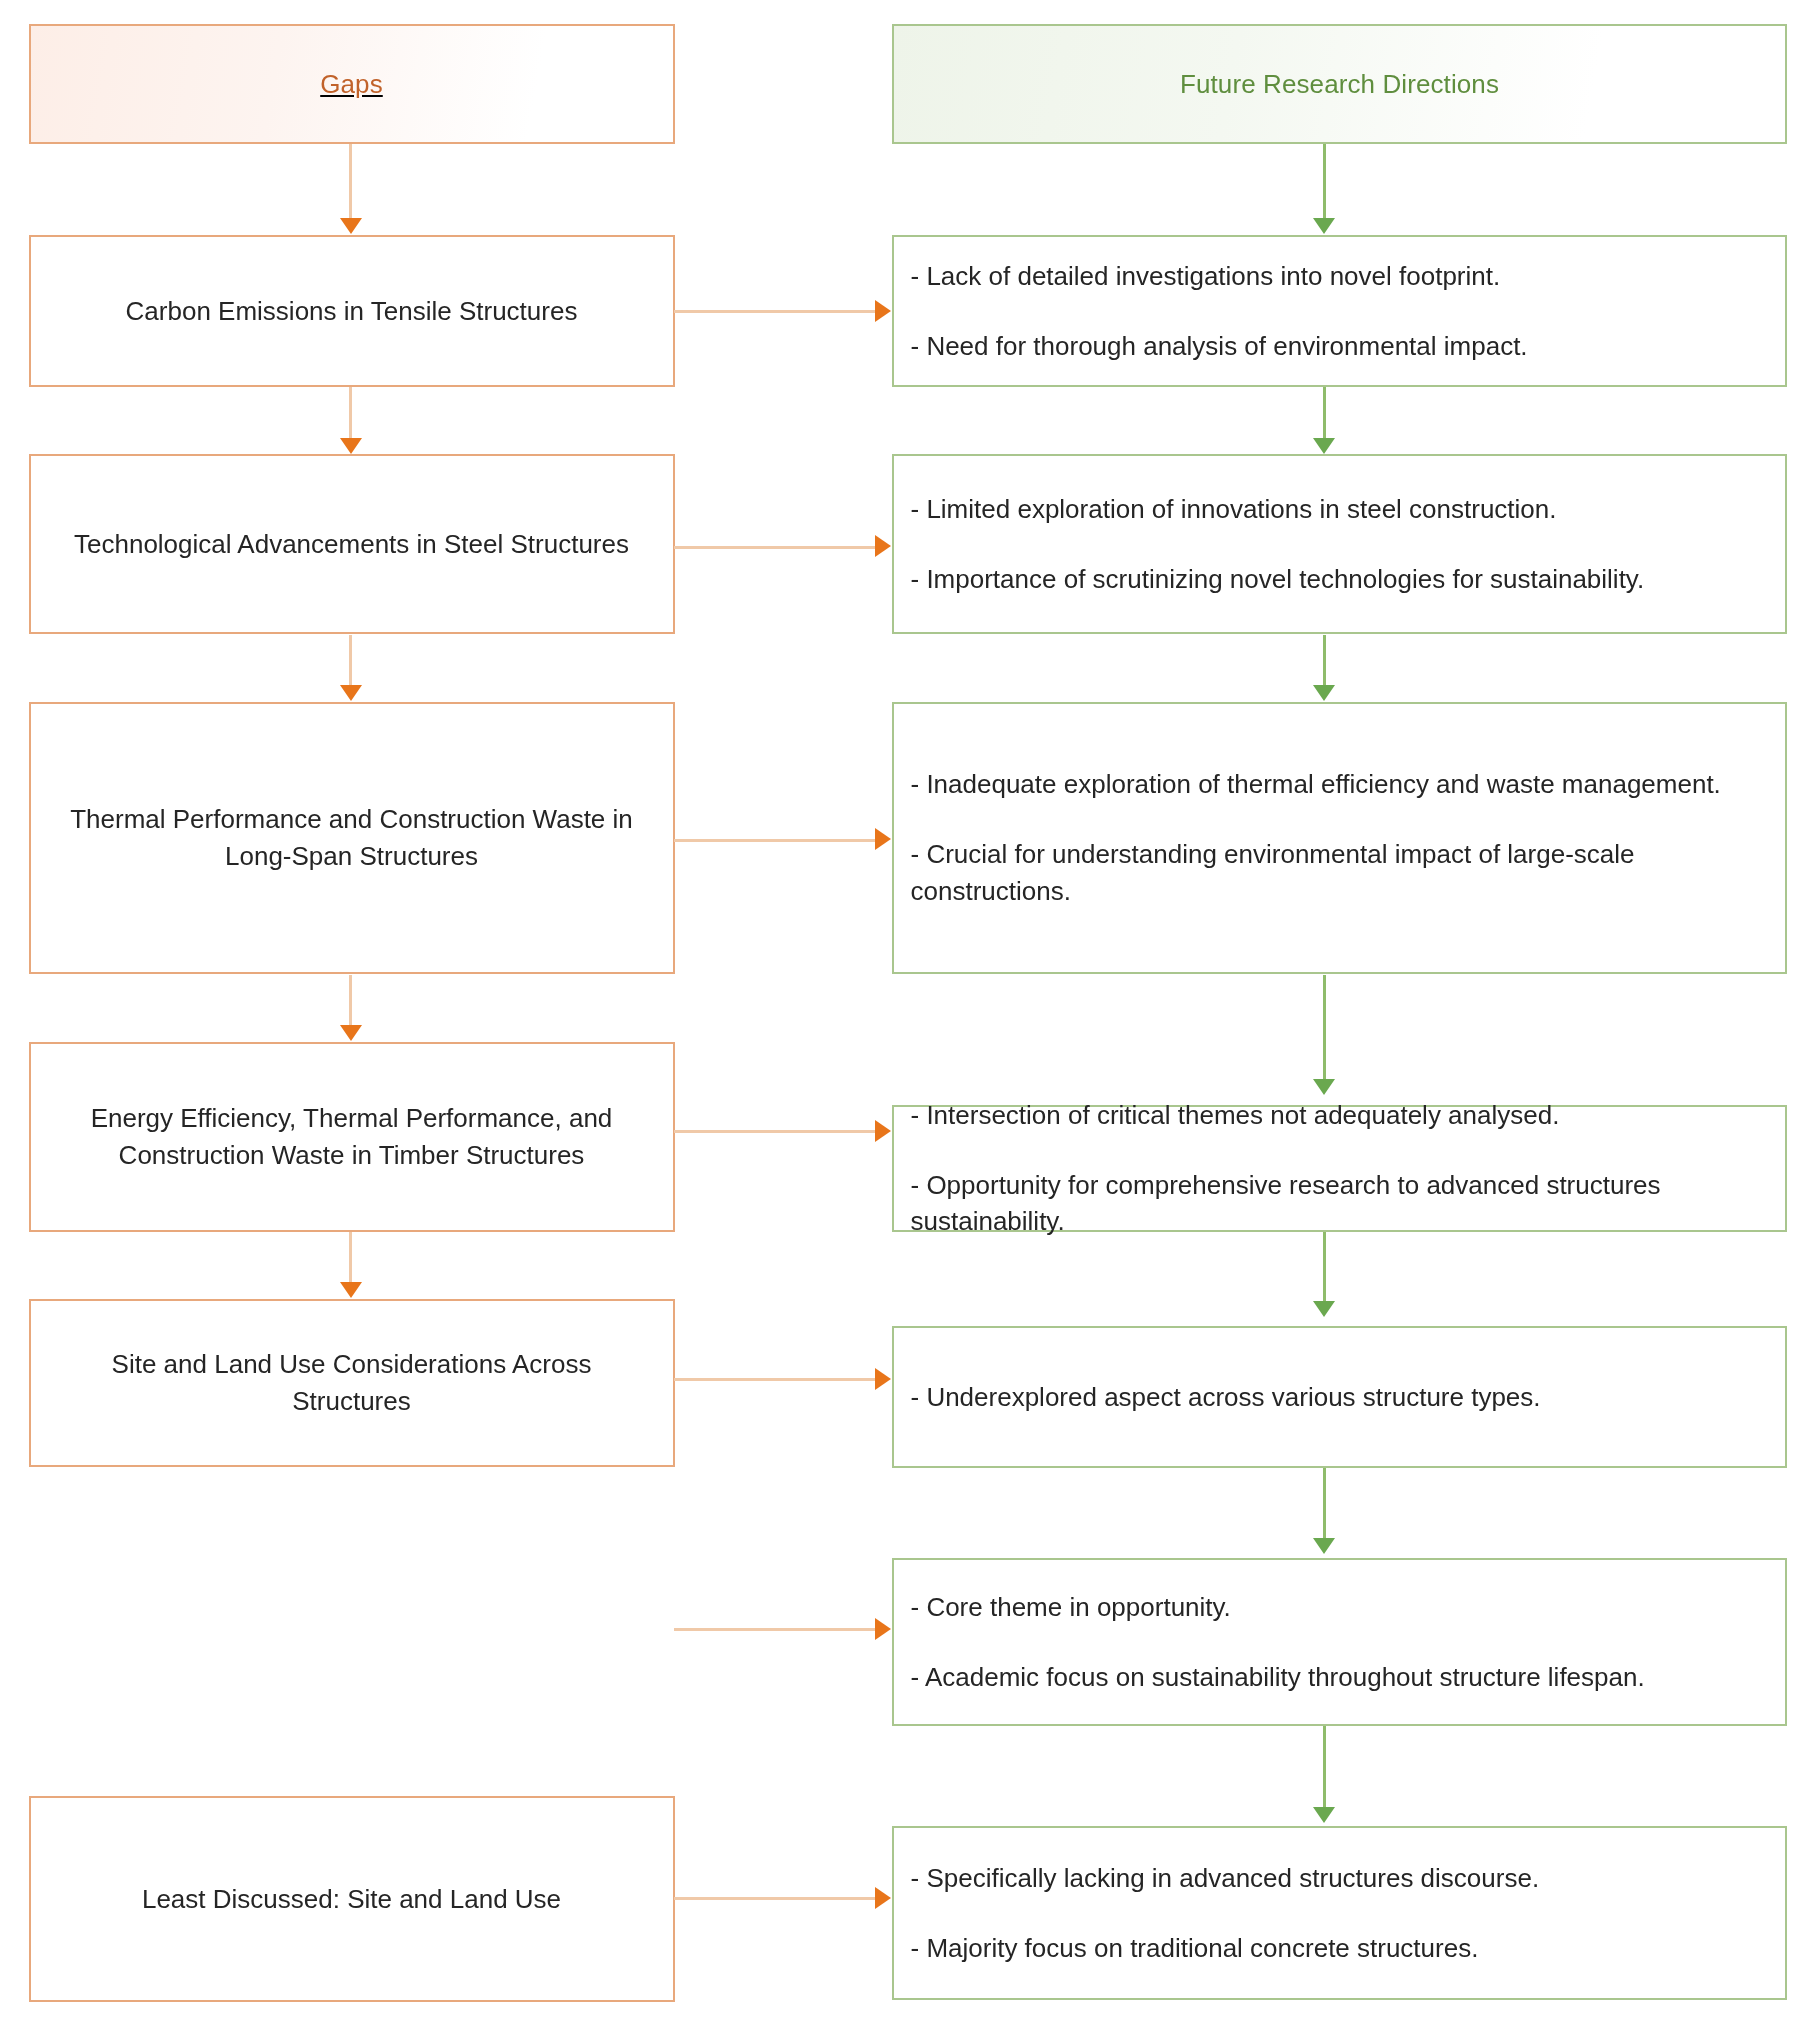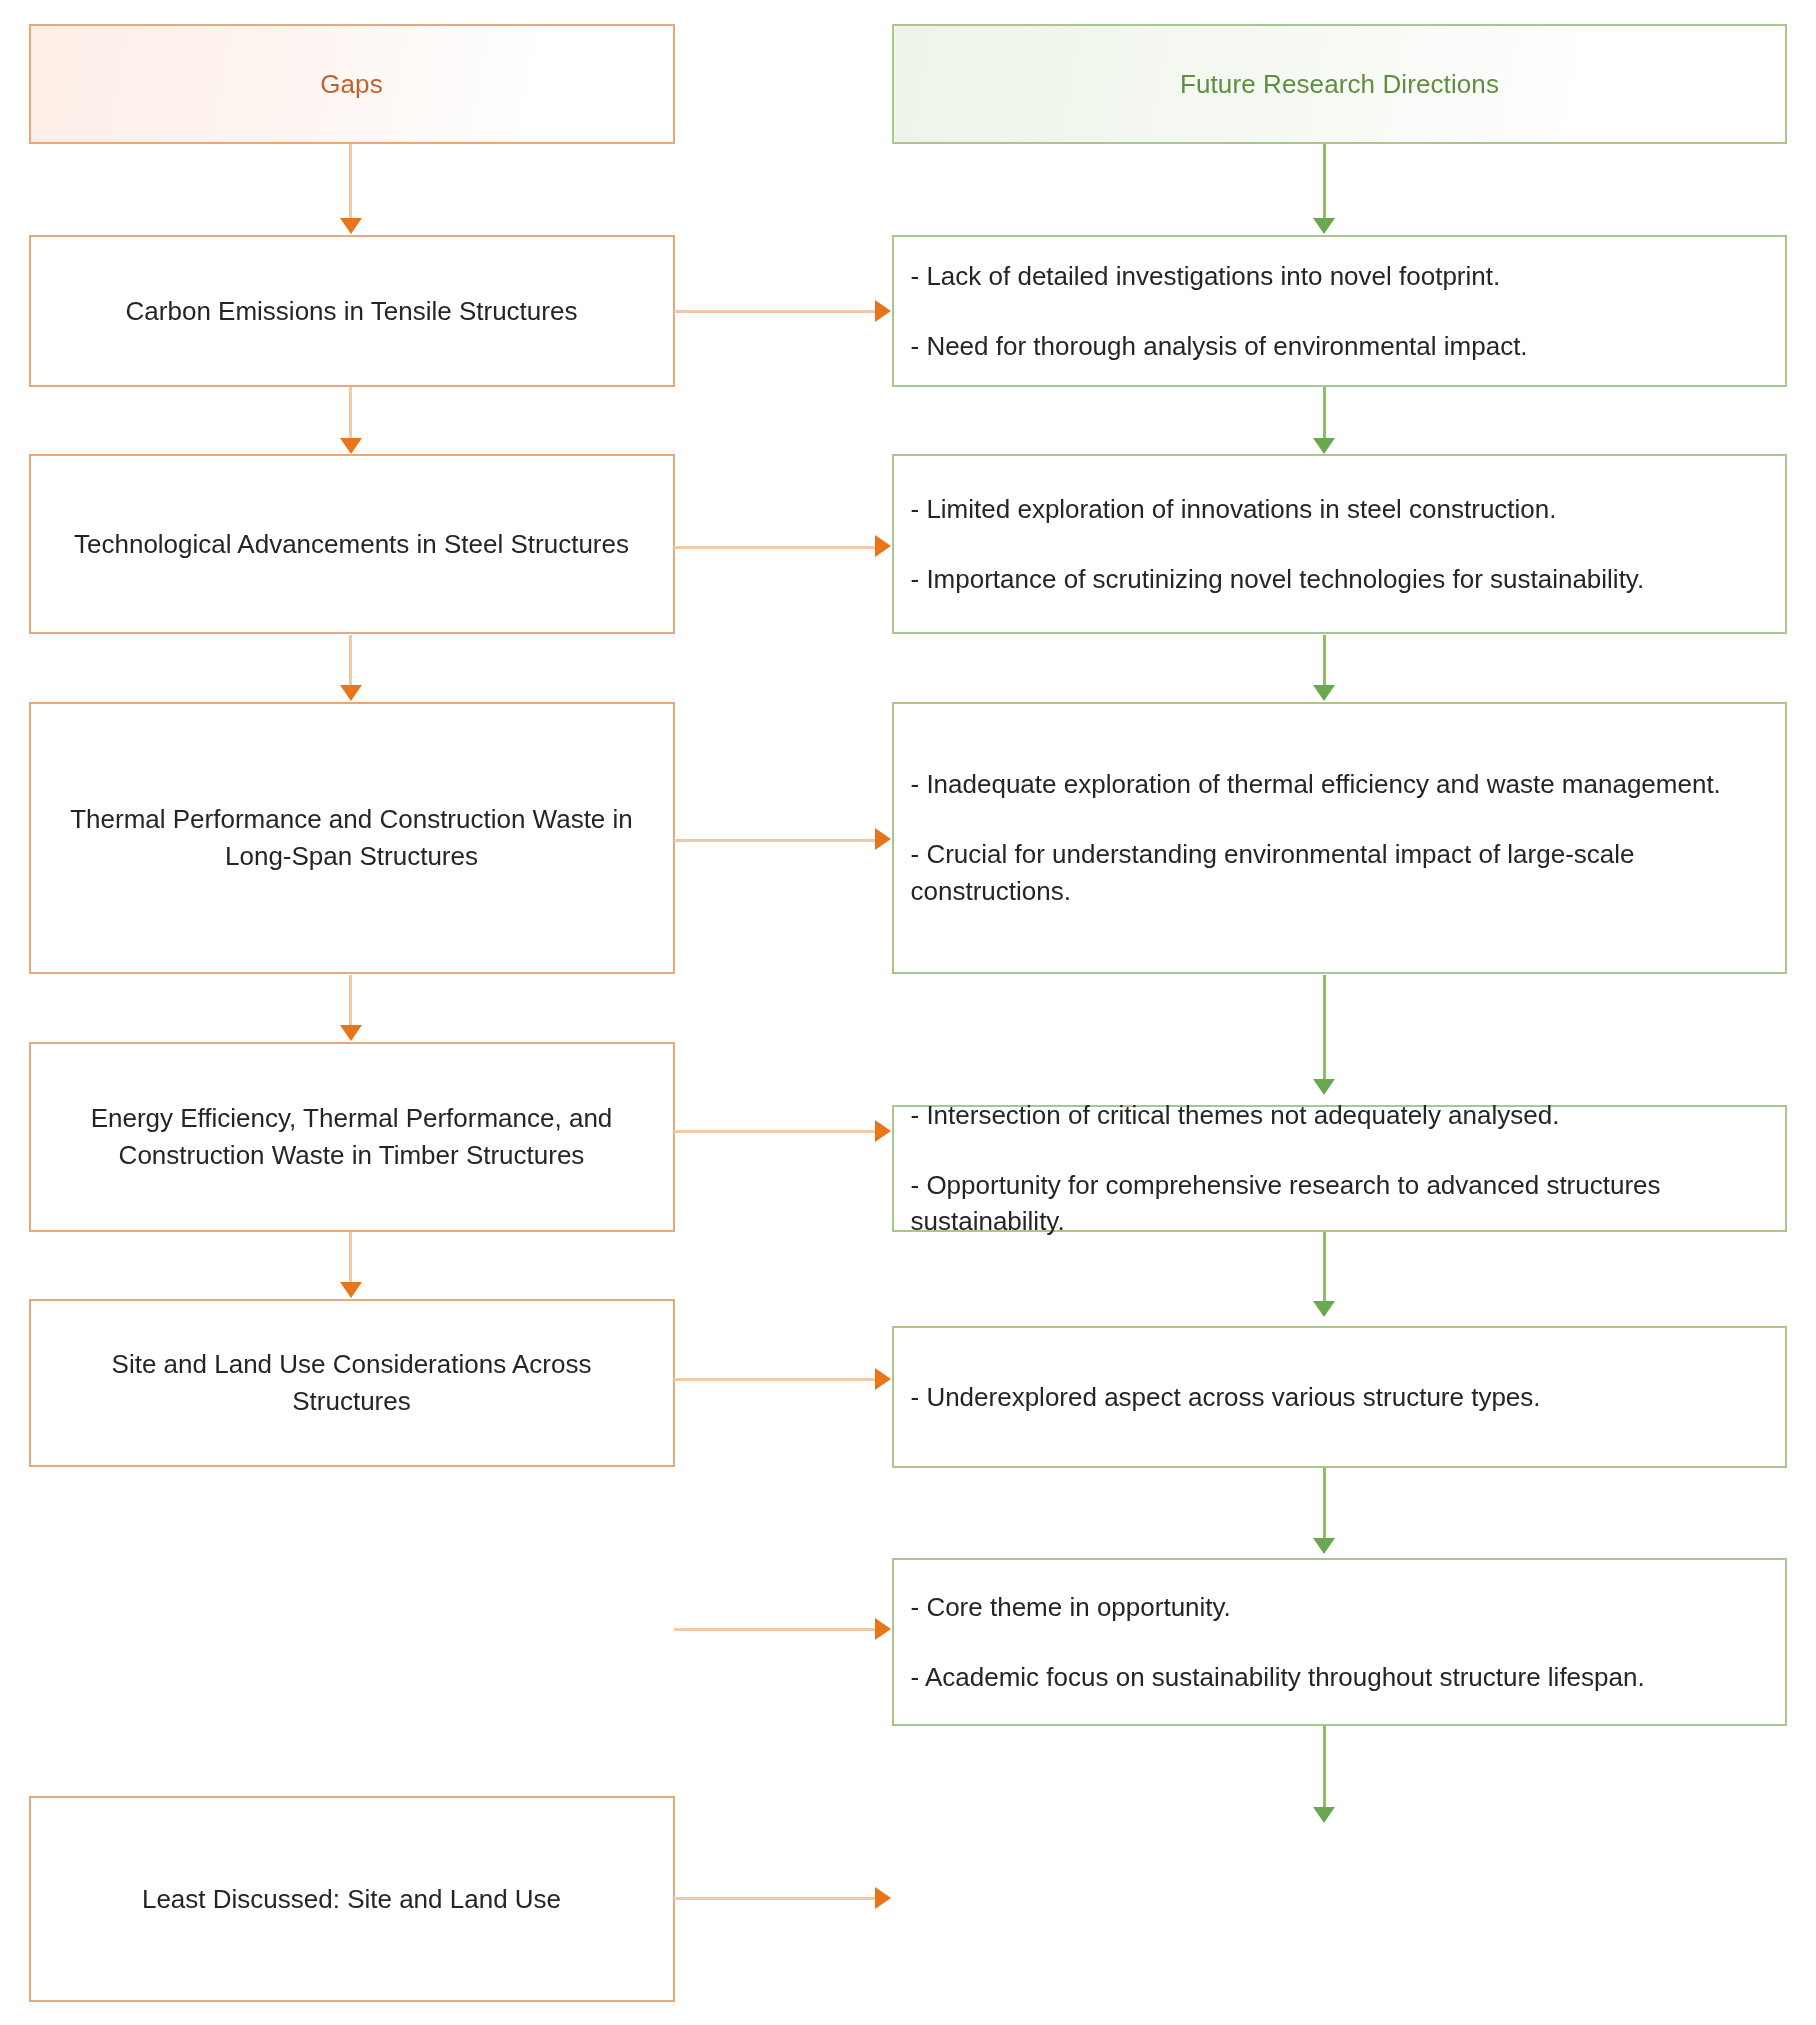--- a/index.html
+++ b/index.html
@@ -111,21 +111,21 @@
     border-top: 11.4px solid transparent;
     border-bottom: 11.4px solid transparent;
     border-left: 16.5px solid #e8751a;
   }
 </style>
 </head>
 <body>
 
 <div id="canvas">
 
-  <div class="node gap hdr" style="left:28.5px; top:24px; width:646px; height:120px;">
+  <div class="node gap hdr" style="left:28.5px; top:24px; width:646px; height:120px;text-decoration:underline;">
     <span class="hdr-label">Gaps</span>
   </div>
 
   <div class="node fut hdr" style="left:892px; top:24px; width:895px; height:120px;">
     <span class="hdr-label">Future Research Directions</span>
   </div>
 
   <div class="conn-v" style="left:349px; top:144px; width:3.2px; height:76px;"></div>
   <div class="arrow-down" style="left:340px; top:218px;"></div>
 
@@ -224,15 +224,21 @@
   </div>
 
   <div class="conn-v green" style="left:1323px; top:1726px; width:3.2px; height:85px;"></div>
   <div class="arrow-down green" style="left:1313px; top:1807px;"></div>
 
   <div class="node gap" style="left:28.5px; top:1796px; width:646px; height:206px;">
     <div class="gap-label">Least Discussed: Site and Land Use</div>
   </div>
   <div class="conn-h" style="left:674px; top:1897px; width:201px;"></div>
   <div class="arrow-right" style="left:875px; top:1887px;"></div>
+  <div class="node fut" style="left:892px; top:1826px; width:895px; height:174px;">
+    <div class="bullets">
+      <p class="bullet">- Specifically lacking in advanced structures discourse.</p>
+      <p class="bullet">- Majority focus on traditional concrete structures.</p>
+    </div>
+  </div>
 
 </div>
 
 
 </body></html>

